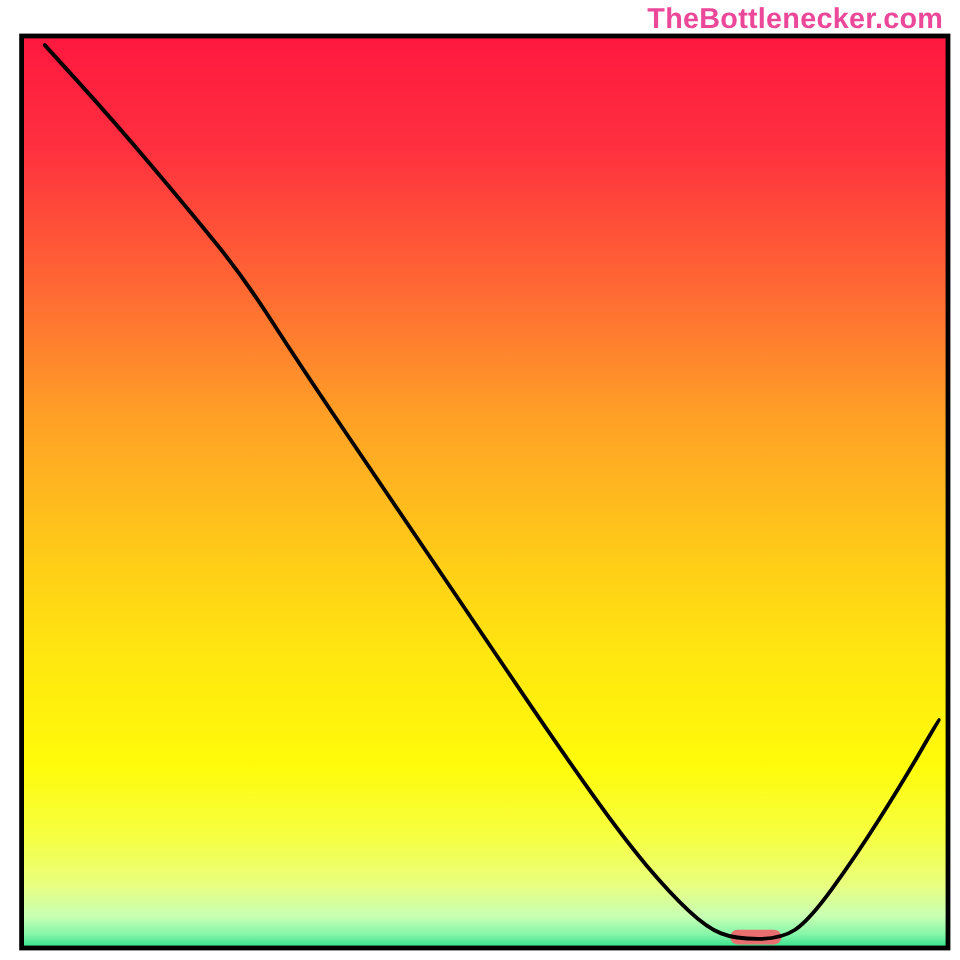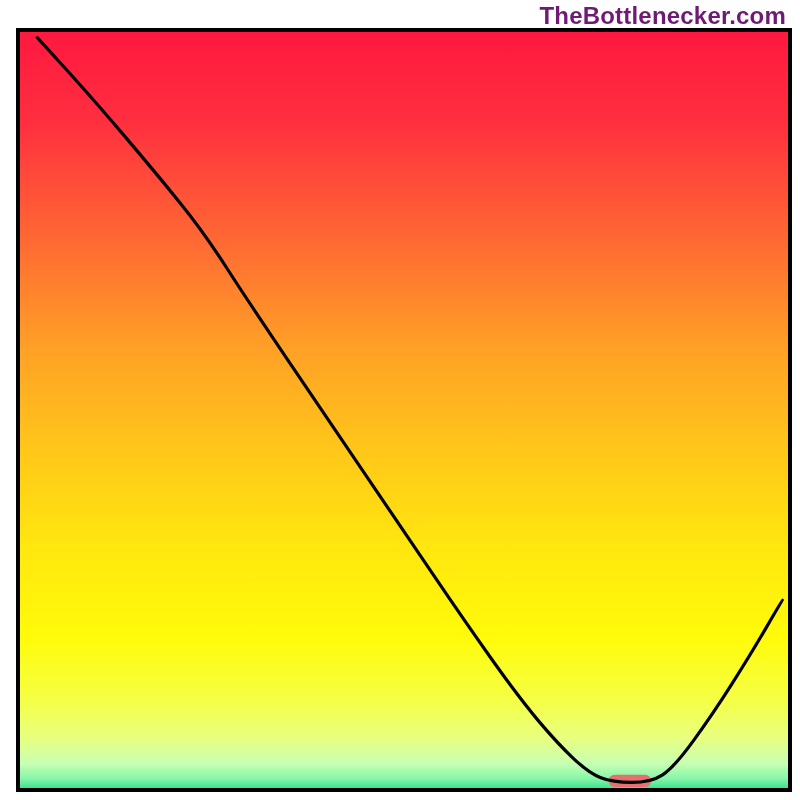--- a/index.html
+++ b/index.html
@@ -14,21 +14,21 @@
     position: relative;
     width: 800px;
     height: 800px;
   }
   .watermark {
     position: absolute;
     top: 2px;
     right: 14px;
     font-size: 24px;
     font-weight: 600;
-    color: #701a75;
+    color: #ec4899;
     letter-spacing: 0.2px;
   }
   svg.chart {
     position: absolute;
     left: 0;
     top: 0;
   }
 </style>
 </head>
 <body>

